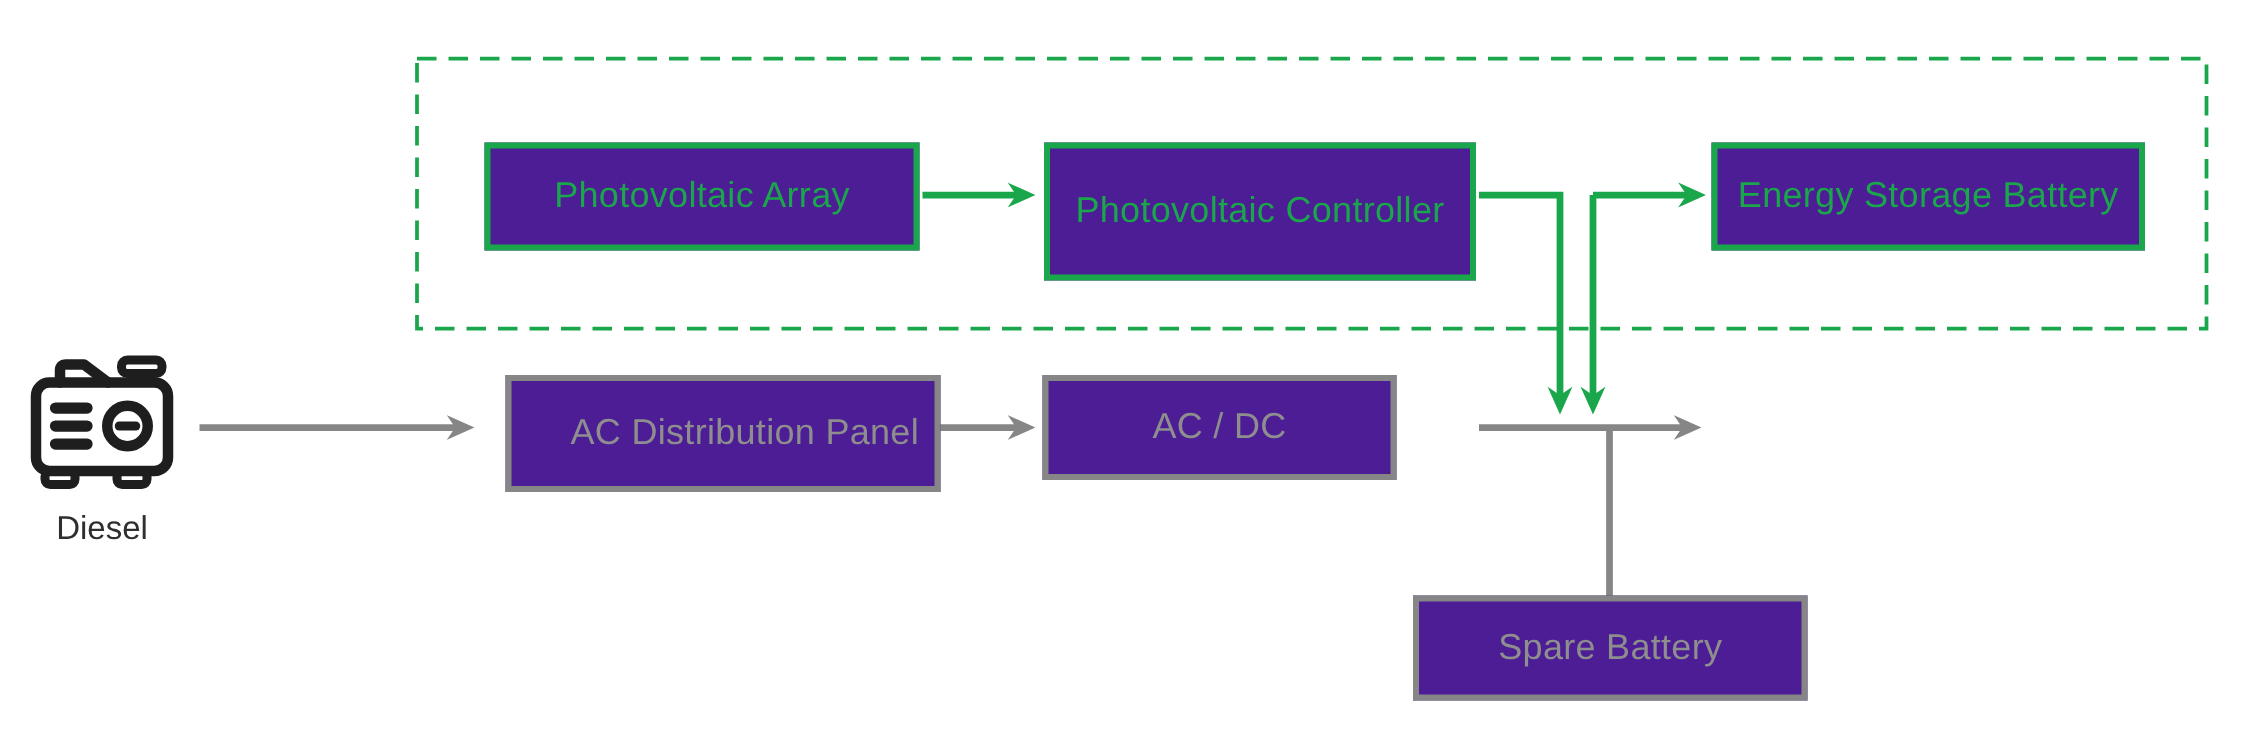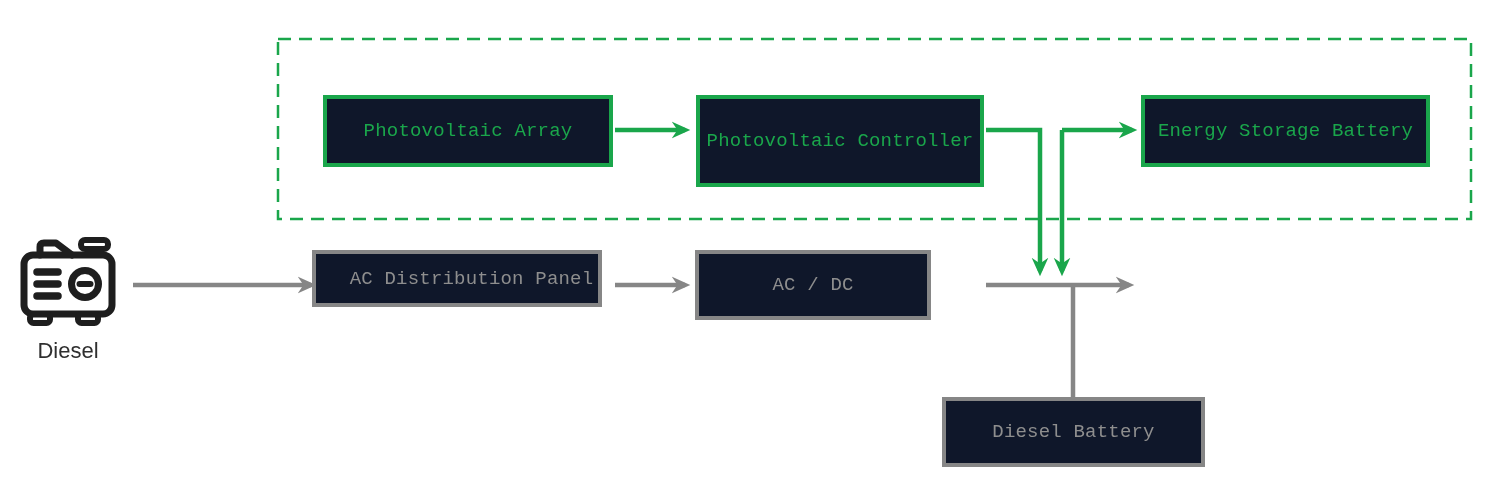--- a/index.html
+++ b/index.html
@@ -26,26 +26,25 @@
     position: absolute;
     left: 0; top: 0;
     width: 1500px; height: 487px;
     z-index: 1;
   }
   .node {
     position: absolute;
     display: flex;
     align-items: center;
     justify-content: center;
-    background: #0f172a;
-    font-size: 19px;
+    background: #4c1d95;
+    font-size: 24px;
     letter-spacing: 0.2px;
     z-index: 2;
     white-space: nowrap;
-    font-family: Liberation Mono, monospace;
   }
   .green-box {
     border: 4px solid var(--green);
     color: var(--green);
   }
   .gray-box {
     border: 4px solid var(--gray);
     color: var(--gray-text);
   }
   .edge-gray { stroke: var(--gray); stroke-width: 4.5; fill: none; }
@@ -94,26 +93,26 @@
     <line x1="1062" y1="130" x2="1062" y2="271" class="edge-green" marker-end="url(#arrow-green)"></line>
     <line x1="1062" y1="130" x2="1132" y2="130" class="edge-green" marker-end="url(#arrow-green)"></line>
   </svg>
 
   <div class="node green-box" style="left:323px; top:95px; width:290px; height:72px;">Photovoltaic Array</div>
 
   <div class="node green-box" style="left:696px; top:95px; width:288px; height:92px;">Photovoltaic Controller</div>
 
   <div class="node green-box" style="left:1141px; top:95px; width:289px; height:72px;">Energy Storage Battery</div>
 
-  <div class="node gray-box" style="left:312px; top:250px; width:290px; height:57px;padding-left:29px;">AC Distribution Panel</div>
+  <div class="node gray-box" style="left:337px; top:250px; width:290px; height:78px;padding-left:29px;">AC Distribution Panel</div>
 
   <div class="node gray-box" style="left:695px; top:250px; width:236px; height:70px;">AC / DC</div>
 
 
-  <div class="node gray-box" style="left:942px; top:397px; width:263px; height:70px;">Diesel Battery</div>
+  <div class="node gray-box" style="left:942px; top:397px; width:263px; height:70px;">Spare Battery</div>
 
   <div class="diesel-wrap">
     <svg class="gen-icon" width="100" height="94" viewBox="0 0 100 94">
 
       <path d="M22,21 V13 Q22,9 26,9 H38 L54,21" stroke-width="7"></path>
 
       <rect x="63" y="6" width="27" height="9" rx="4" stroke-width="6"></rect>
       <rect x="70" y="14" width="13" height="8" fill="var(--icon-black)" stroke="none"></rect>
 
       <rect x="6" y="21" width="88" height="59" rx="9" stroke-width="7"></rect>

